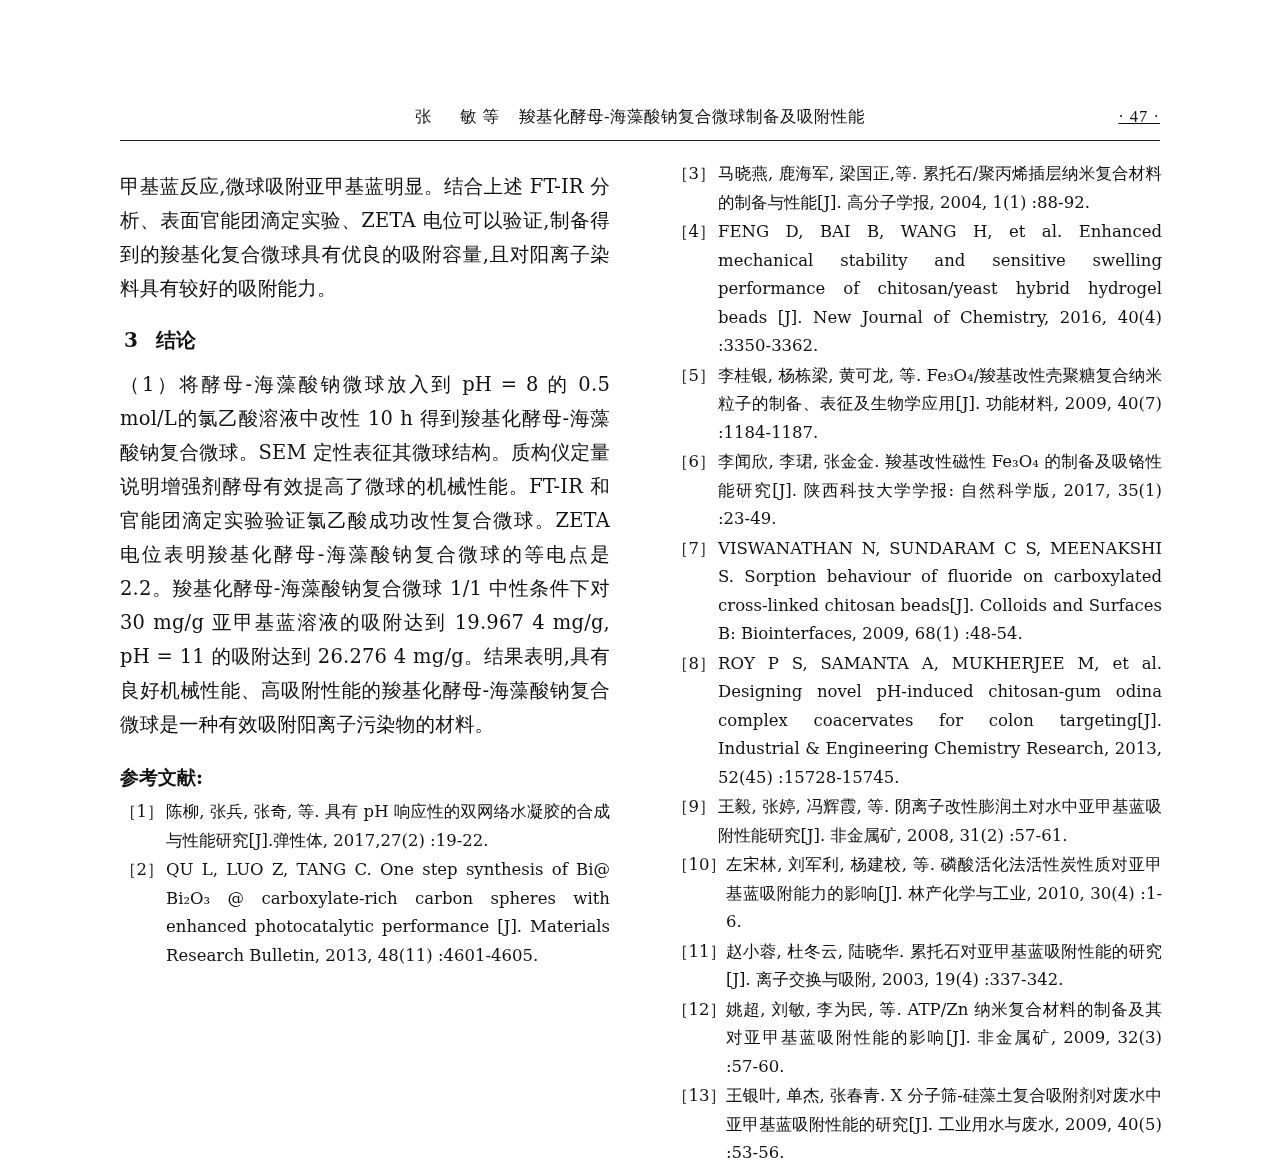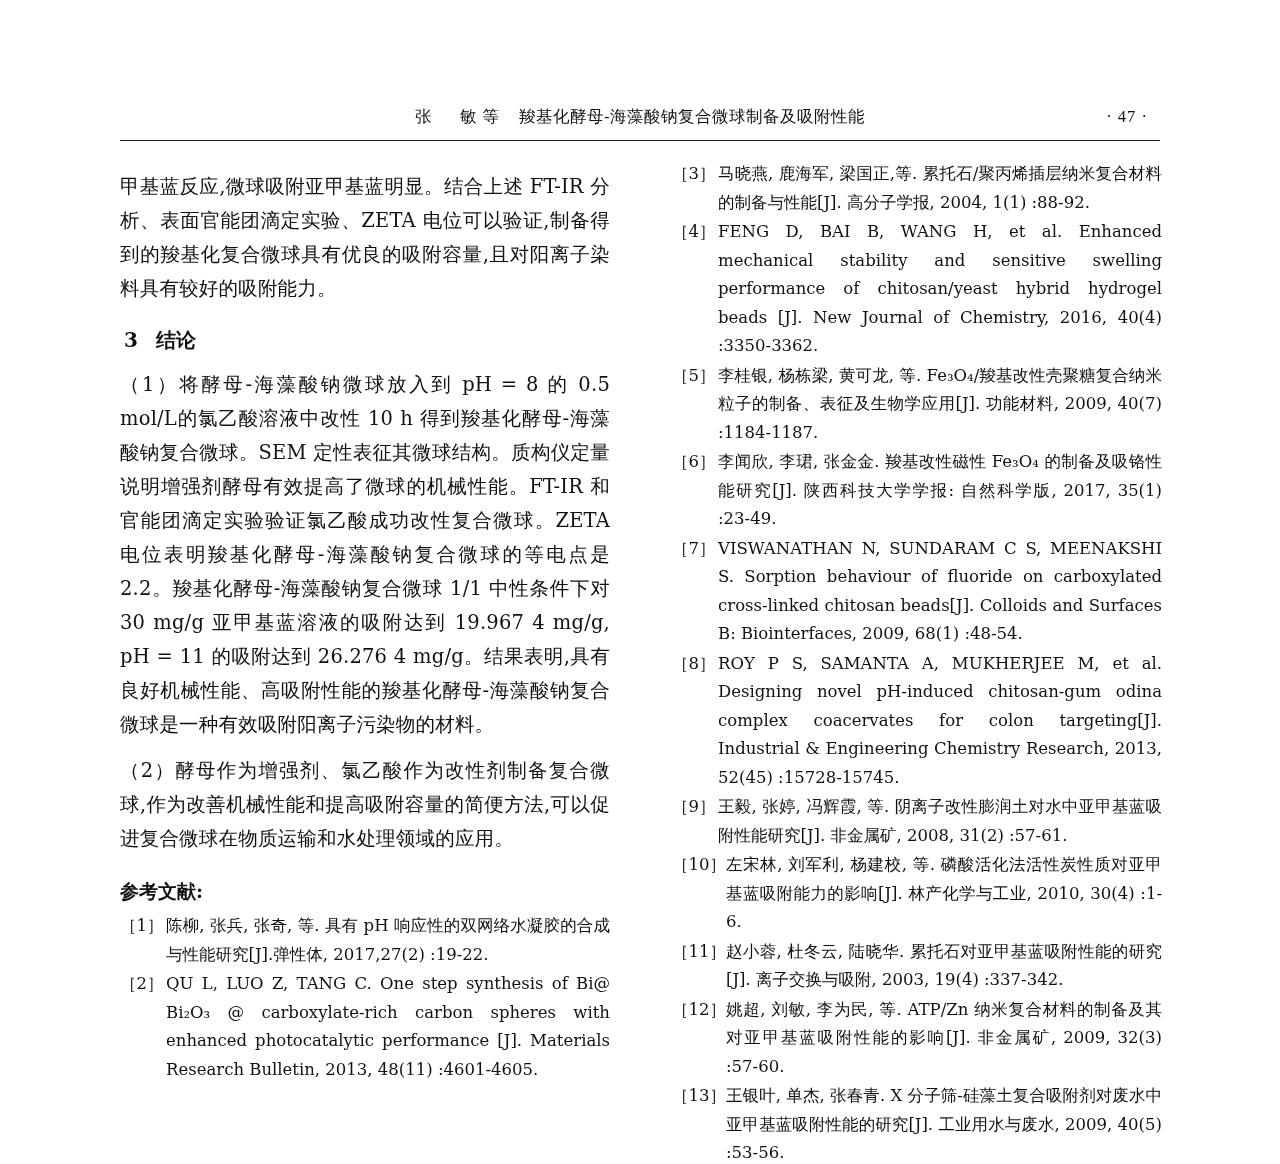--- a/index.html
+++ b/index.html
@@ -37,23 +37,24 @@
     left: 50%;
     transform: translateX(-50%);
     letter-spacing: 0.5px;
   }
   .rh-author {
     letter-spacing: 6px;
     margin-right: 14px;
   }
   .runhead .rh-page {
     position: absolute;
-    right: 12px;
+    right: 0;
     top: 0;
     letter-spacing: 1px;
+    text-decoration: underline;
   }
   .hr-top {
     position: absolute;
     top: 140px;
     left: 120px;
     width: 1040px;
     border-top: 1px solid #222;
   }
 
   
@@ -132,21 +133,20 @@
 
   <div class="col col-left">
 
     <p class="cjk body-cn">甲基蓝反应,微球吸附亚甲基蓝明显。结合上述 FT-IR 分析、表面官能团滴定实验、ZETA 电位可以验证,制备得到的羧基化复合微球具有优良的吸附容量,且对阳离子染料具有较好的吸附能力。</p>
 
     <h2 class="section cjk">
       <span class="num">3</span><span>结论</span>
     </h2>
 
     <p class="cjk body-cn">（1）将酵母-海藻酸钠微球放入到 pH = 8 的 0.5 mol/L的氯乙酸溶液中改性 10 h 得到羧基化酵母-海藻酸钠复合微球。SEM 定性表征其微球结构。质构仪定量说明增强剂酵母有效提高了微球的机械性能。FT-IR 和官能团滴定实验验证氯乙酸成功改性复合微球。ZETA 电位表明羧基化酵母-海藻酸钠复合微球的等电点是 2.2。羧基化酵母-海藻酸钠复合微球 1/1 中性条件下对 30 mg/g 亚甲基蓝溶液的吸附达到 19.967 4 mg/g, pH = 11 的吸附达到 26.276 4 mg/g。结果表明,具有良好机械性能、高吸附性能的羧基化酵母-海藻酸钠复合微球是一种有效吸附阳离子污染物的材料。</p>
-    <p class="cjk body-cn">（2）酵母作为增强剂、氯乙酸作为改性剂制备复合微球,作为改善机械性能和提高吸附容量的简便方法,可以促进复合微球在物质运输和水处理领域的应用。</p>
 
     <h3 class="refs-title cjk">参考文献:</h3>
 
     <div class="reflist">
       <div class="ref">
         <span class="tag cjk">［1］</span>
         <span class="txt cjk">陈柳, 张兵, 张奇, 等. 具有 pH 响应性的双网络水凝胶的合成与性能研究[J].弹性体, 2017,27(2) :19-22.</span>
       </div>
       <div class="ref">
         <span class="tag cjk">［2］</span>

